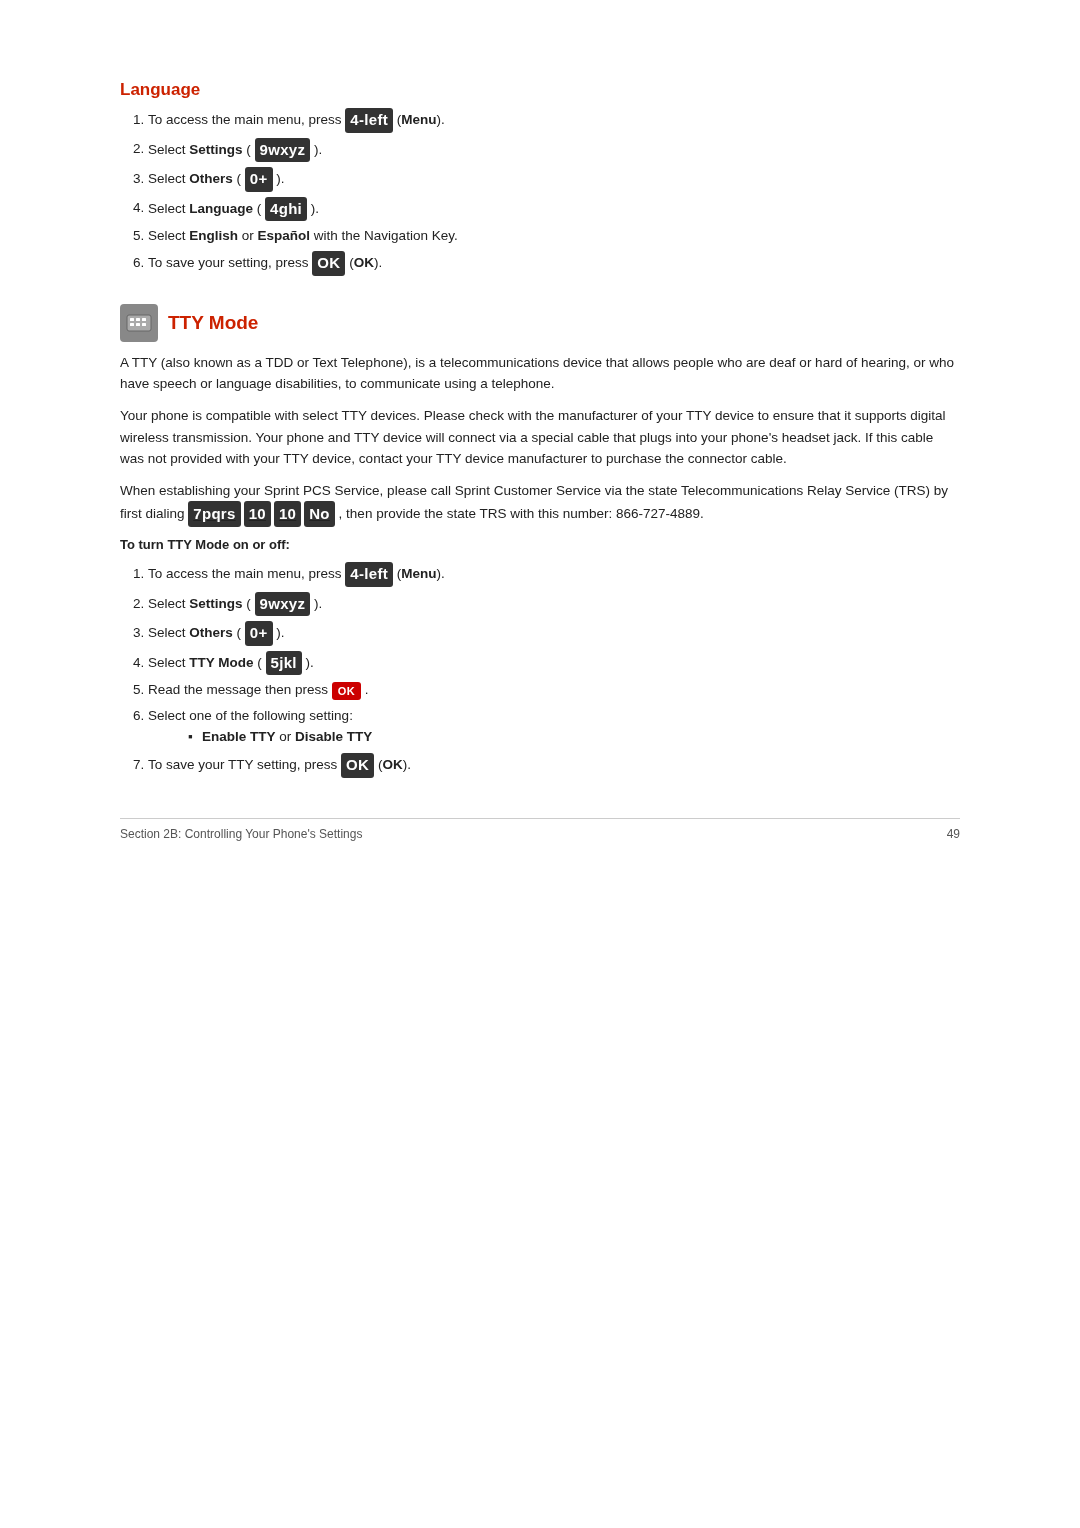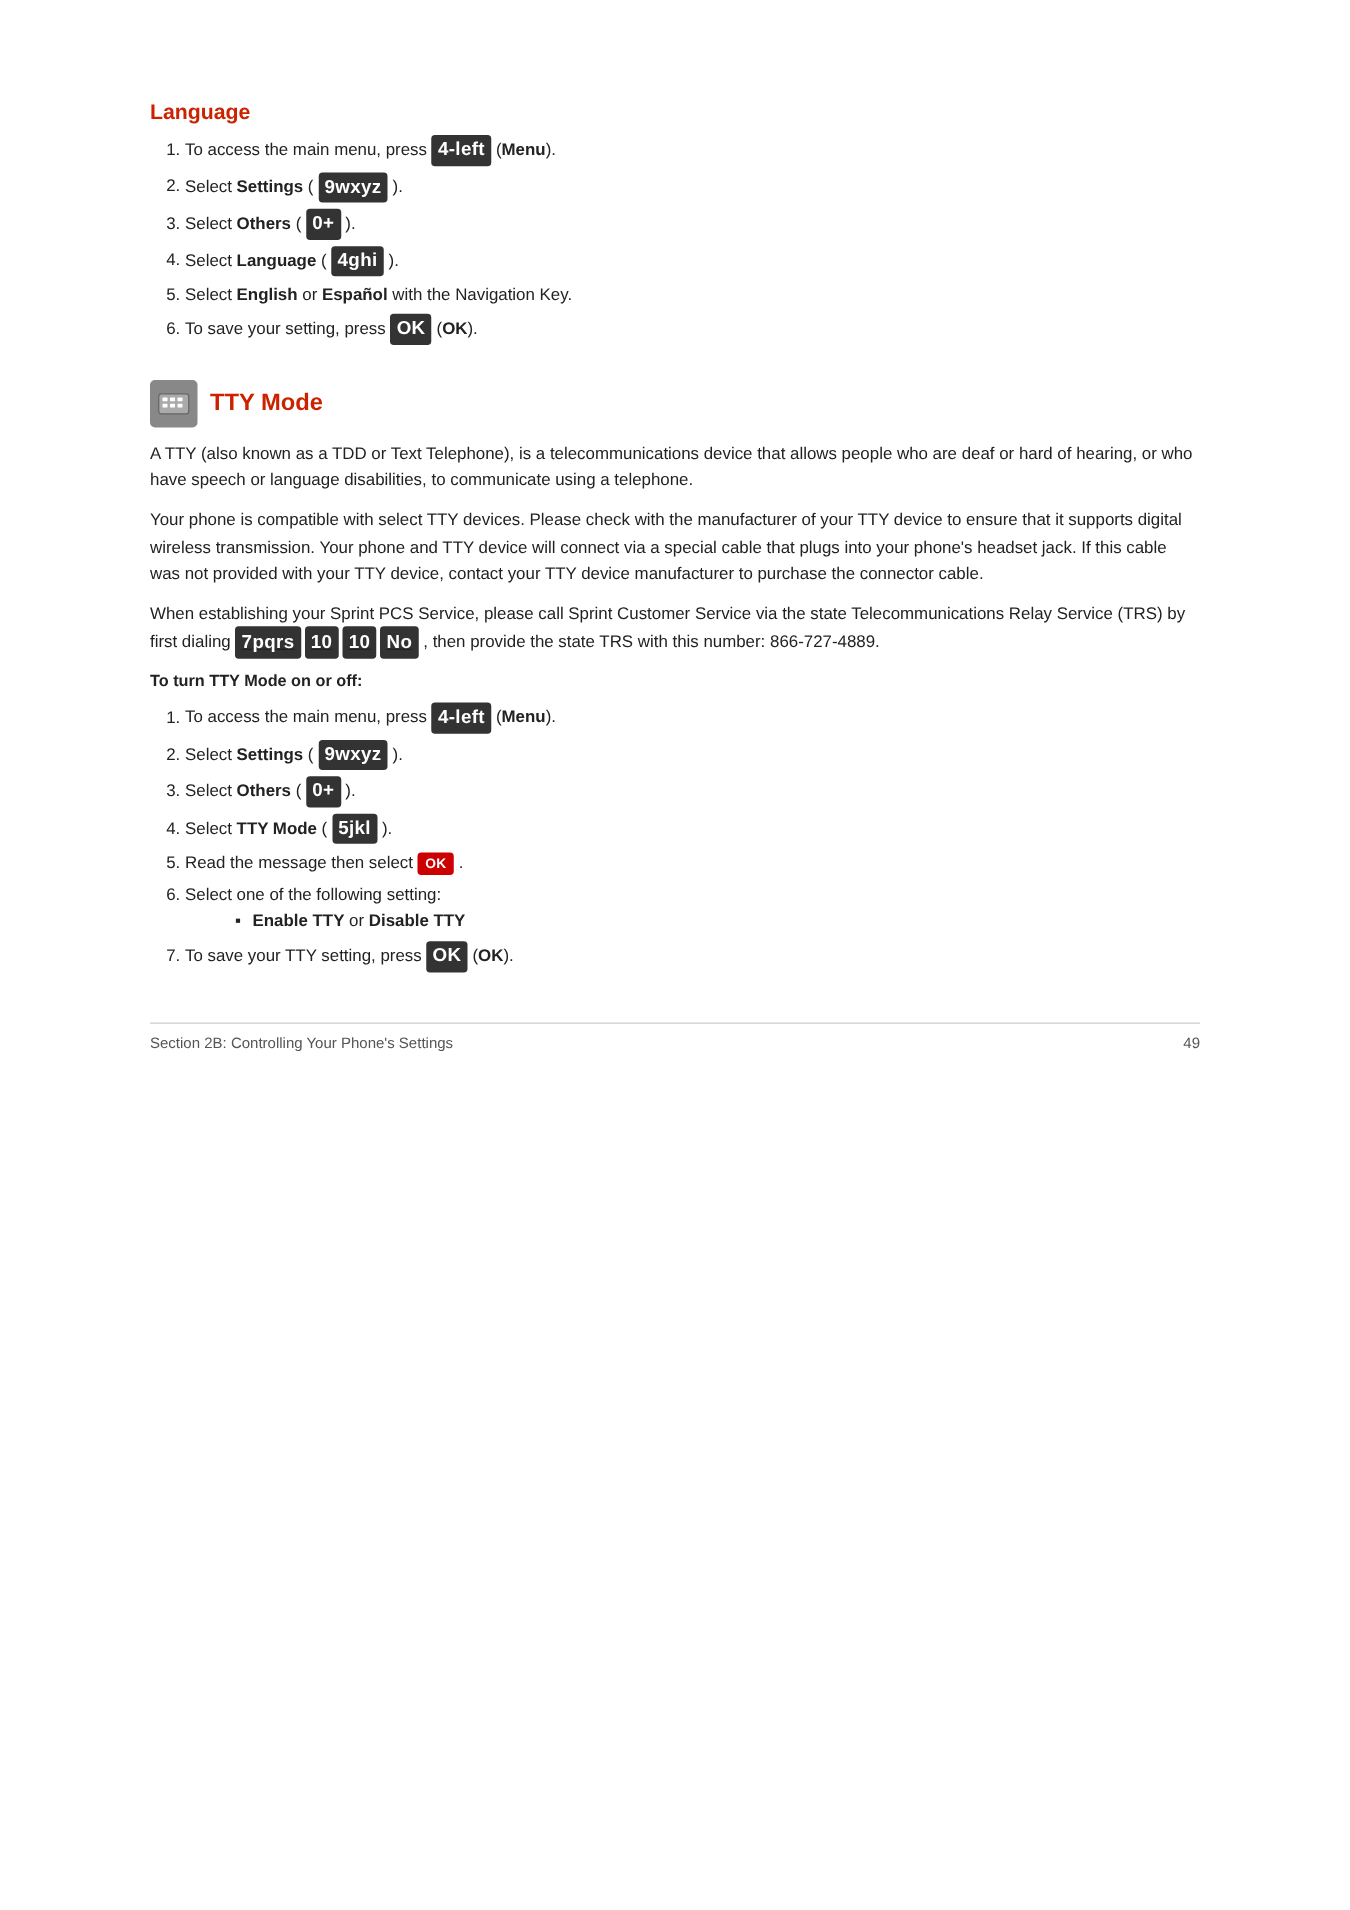--- a/index.html
+++ b/index.html
@@ -205,21 +205,21 @@
       <span> ).</span>
     </li>
 
     <li>
       <span>Select <b>TTY Mode</b> ( </span>
       <span class="kbd">5jkl</span>
       <span> ).</span>
     </li>
 
     <li>
-      <span>Read the message then select </span>
+      <span>Read the message then press </span>
       <span class="kbd" style="background:#c00; font-size:11px; padding:1px 6px;">OK</span>
       <span>.</span>
     </li>
 
     <li>
       <span>Select one of the following setting:</span>
       <ul class="bullet-list">
         <li>
           <span><b>Enable TTY</b> or <b>Disable TTY</b></span>
         </li>

